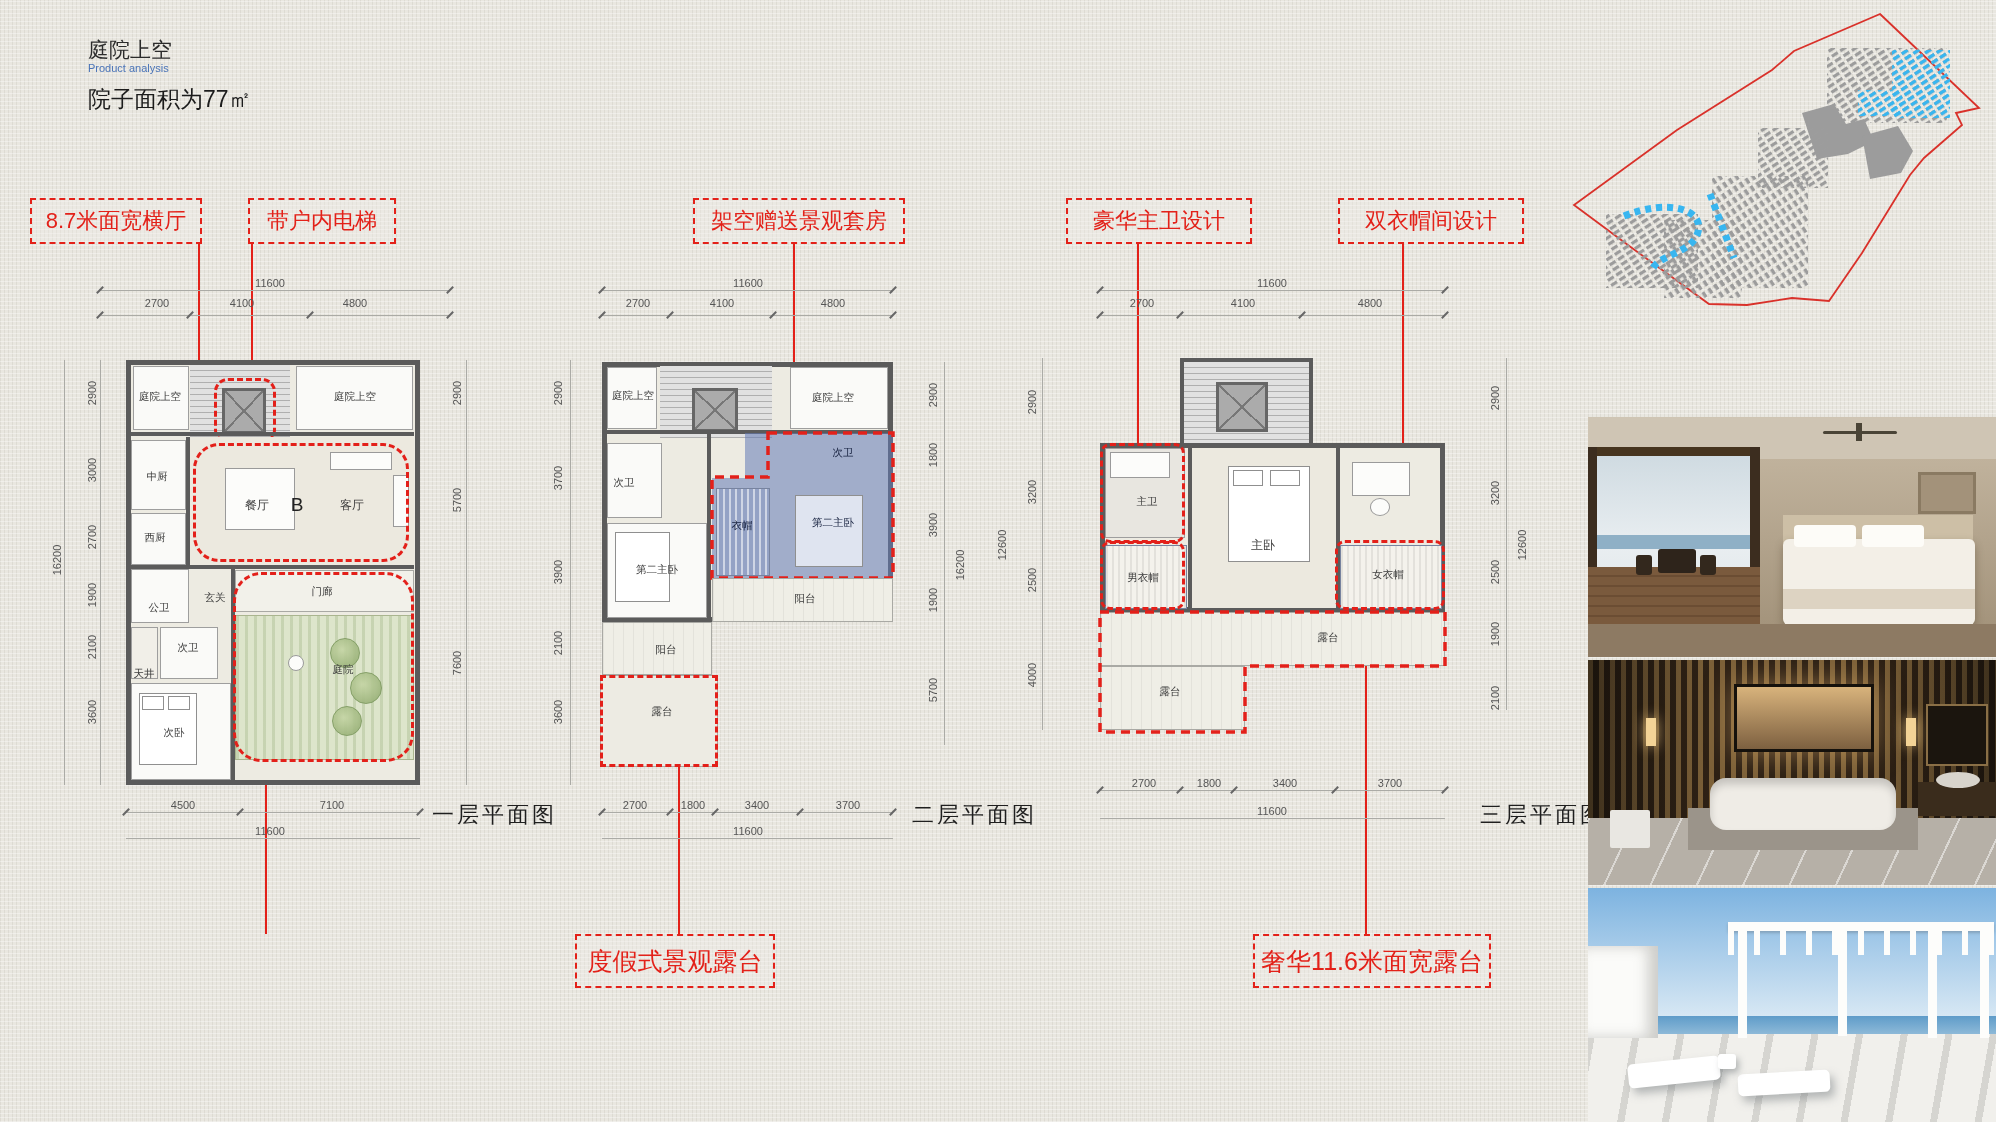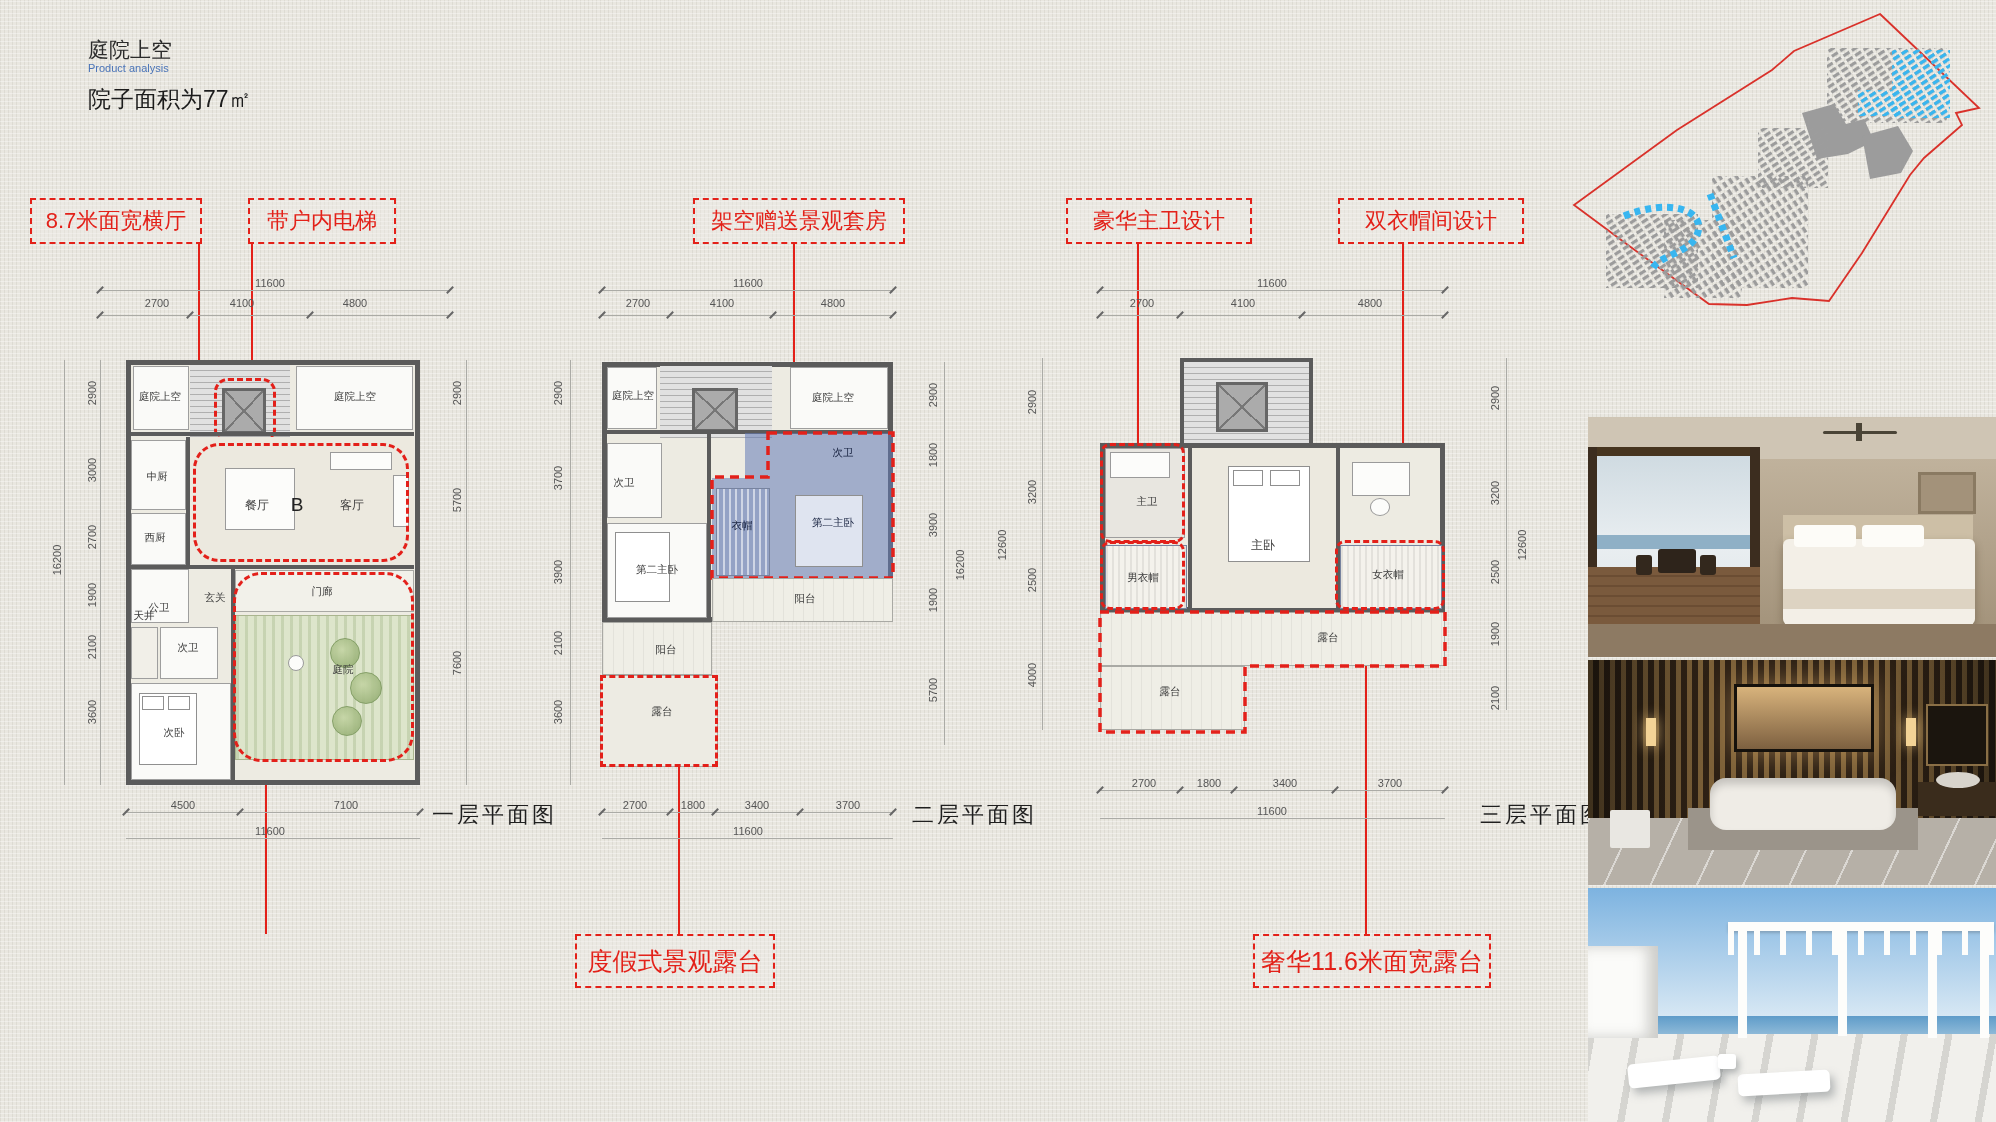--- a/index.html
+++ b/index.html
@@ -142,32 +142,32 @@
 
   <div class="room room-s" style="left:160px;top:397px">庭院上空</div>
   <div class="room room-s" style="left:355px;top:397px">庭院上空</div>
   <div class="room room-s" style="left:157px;top:477px">中厨</div>
   <div class="room room-s" style="left:155px;top:538px">西厨</div>
   <div class="room" style="left:257px;top:505px">餐厅</div>
   <div class="room" style="left:297px;top:505px;font-size:19px;color:#222">B</div>
   <div class="room" style="left:352px;top:505px">客厅</div>
   <div class="room room-s" style="left:159px;top:608px">公卫</div>
   <div class="room room-s" style="left:215px;top:598px">玄关</div>
-  <div class="room room-s" style="left:144px;top:616px">天井</div>
+  <div class="room room-s" style="left:144px;top:674px">天井</div>
   <div class="room room-s" style="left:188px;top:648px">次卫</div>
   <div class="room room-s" style="left:174px;top:733px">次卧</div>
   <div class="room room-s" style="left:322px;top:592px">门廊</div>
   <div class="room room-s" style="left:343px;top:670px">庭院</div>
 
   <div class="dline" style="left:126px;top:812px;width:294px;height:1px"></div>
   <div class="tick" style="left:126px;top:812px"></div>
     <div class="tick" style="left:240px;top:812px"></div>
     <div class="tick" style="left:420px;top:812px"></div>
   <div class="dim" style="left:183px;top:805px">4500</div>
-  <div class="dim" style="left:346px;top:805px">7100</div>
+  <div class="dim" style="left:332px;top:805px">7100</div>
   <div class="dline" style="left:126px;top:838px;width:294px;height:1px"></div>
   <div class="dim" style="left:270px;top:831px">11600</div>
 
   <div class="dline" style="left:64px;top:360px;width:1px;height:425px"></div>
   <div class="dimv" style="left:57px;top:560px">16200</div>
   <div class="dline" style="left:100px;top:360px;width:1px;height:425px"></div>
   <div class="dimv" style="left:92px;top:393px">2900</div>
   <div class="dimv" style="left:92px;top:470px">3000</div>
   <div class="dimv" style="left:92px;top:537px">2700</div>
   <div class="dimv" style="left:92px;top:595px">1900</div>

